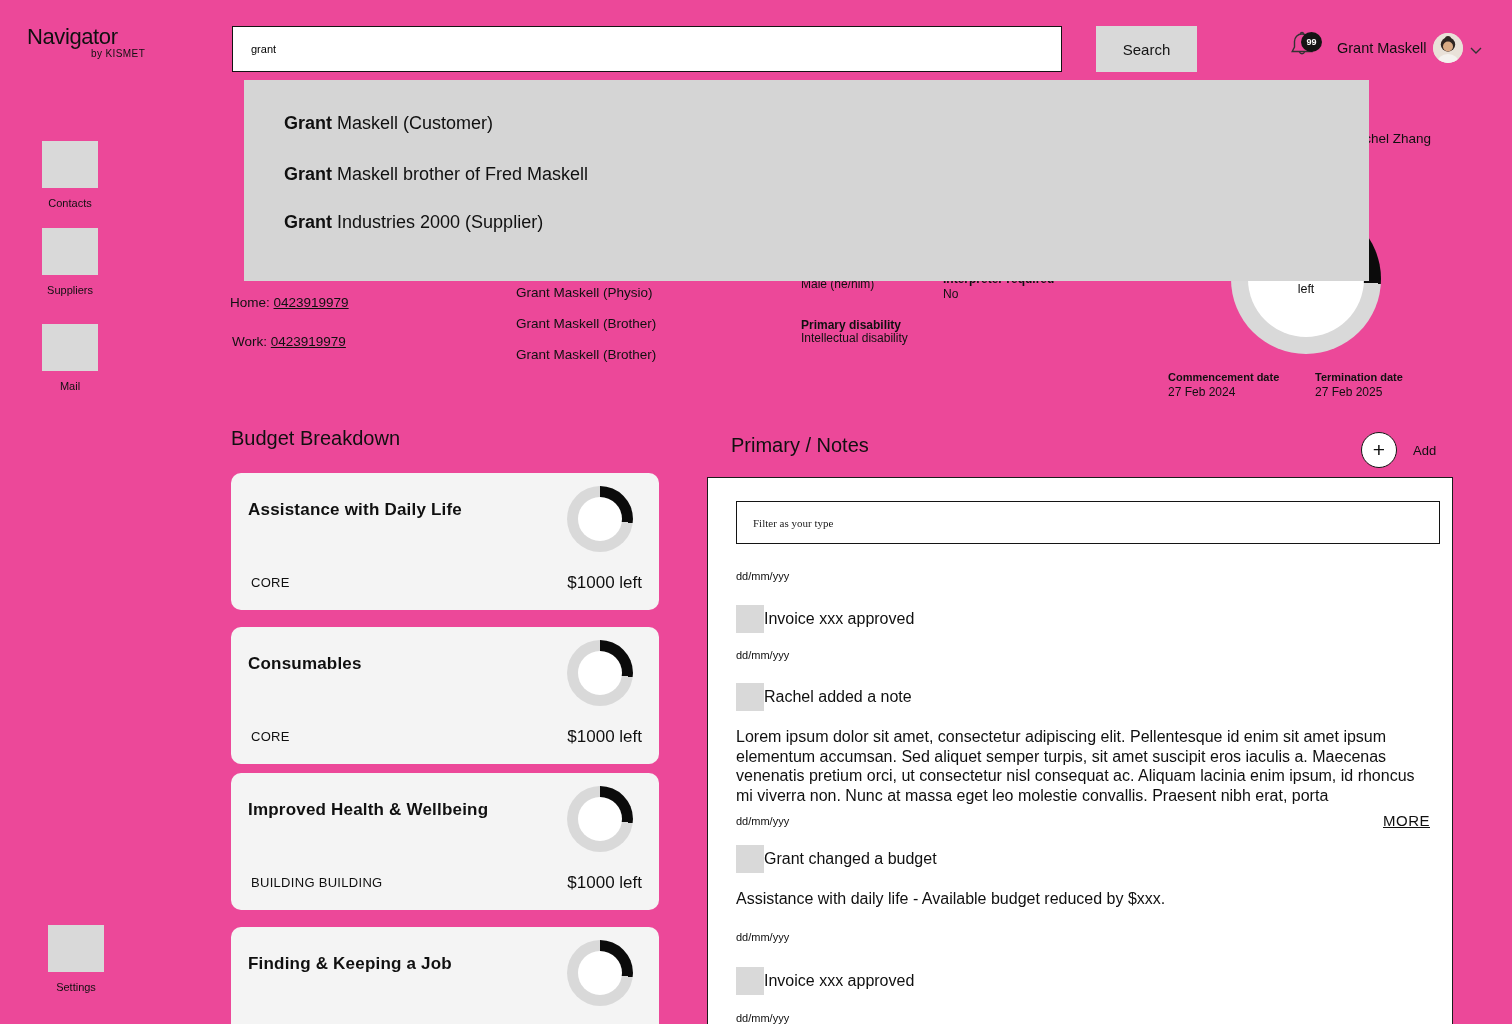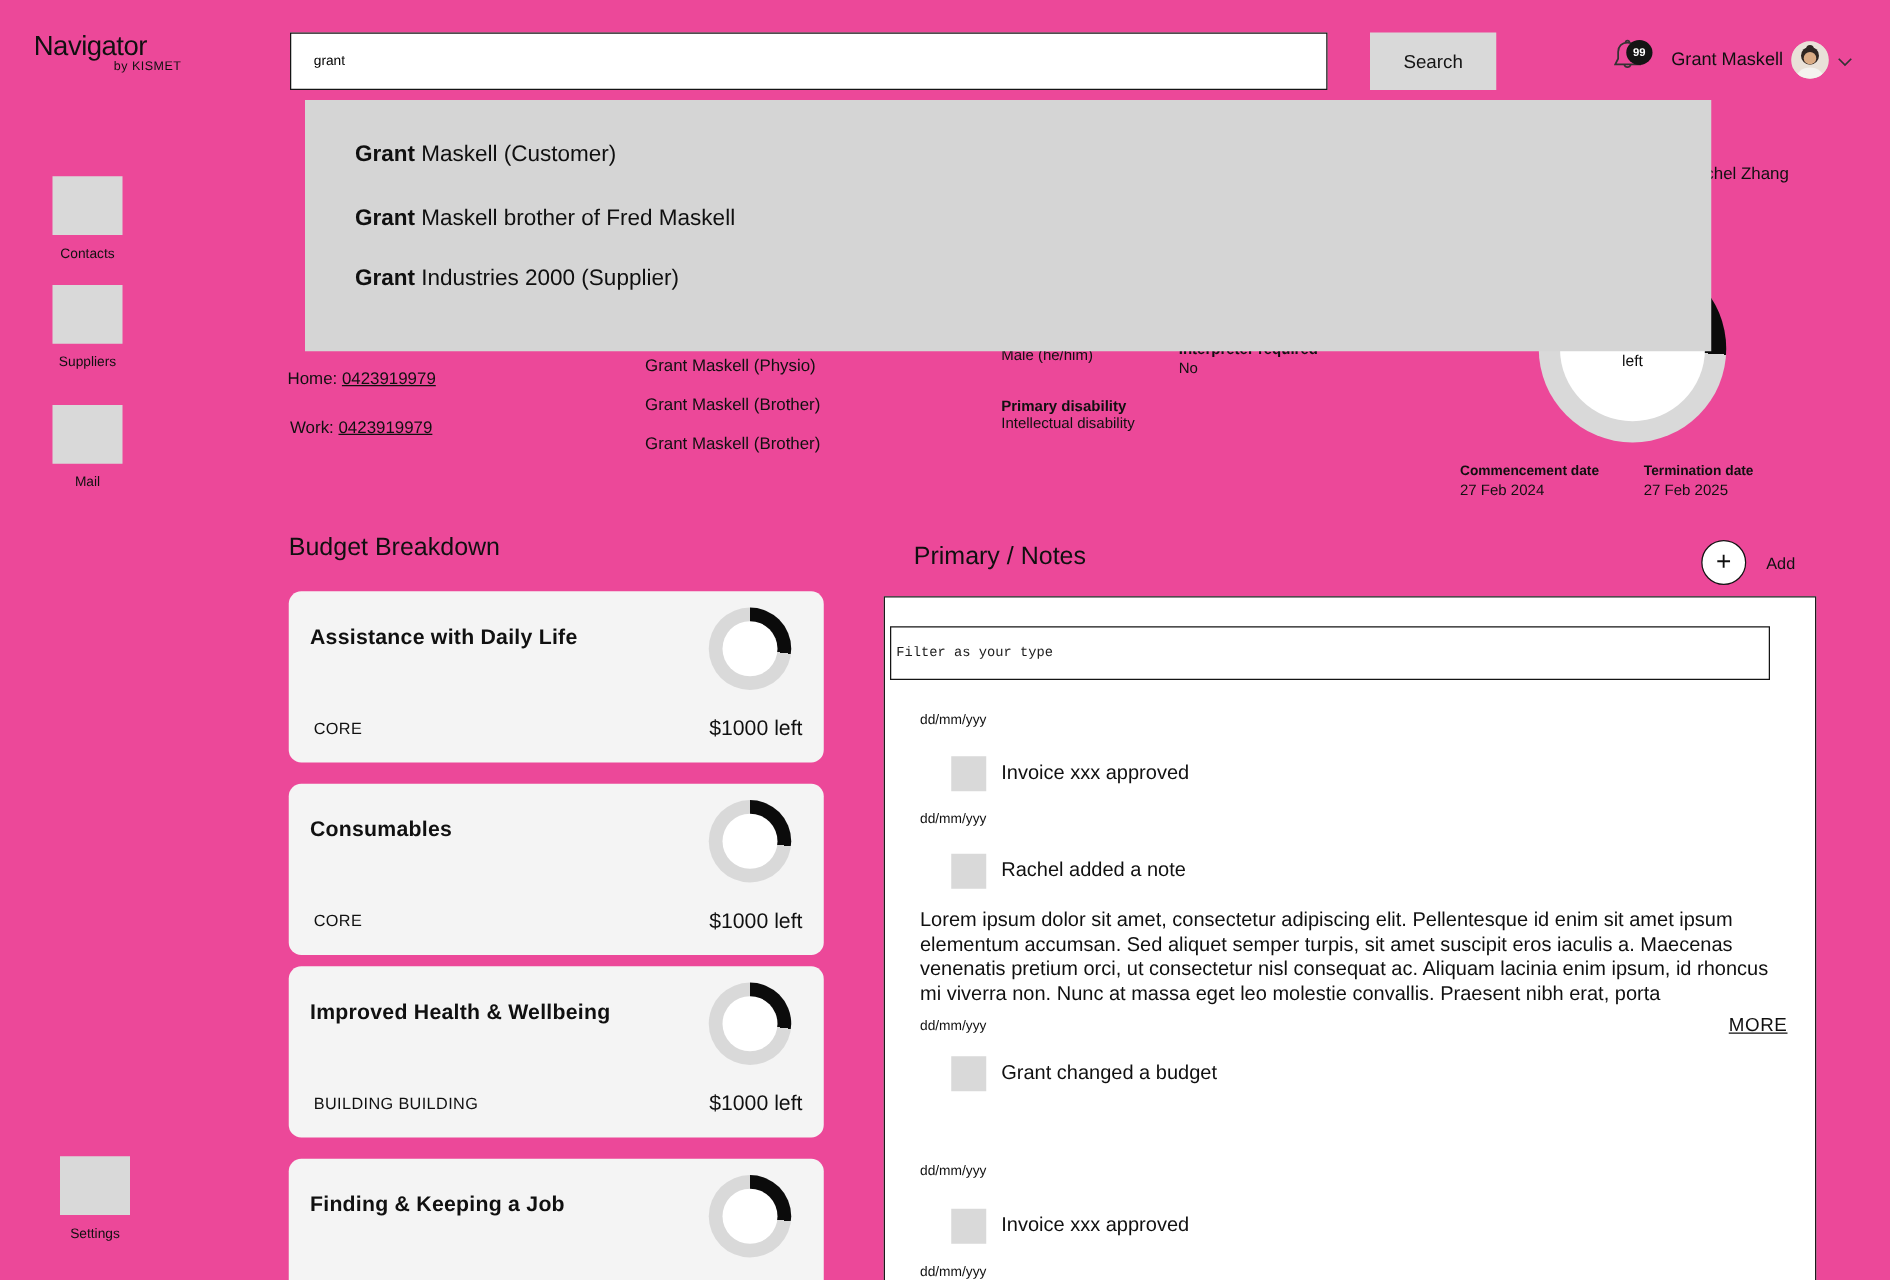--- a/index.html
+++ b/index.html
@@ -46,24 +46,24 @@
   .card-donut .hole { inset:11px; }
   .card-cat { position:absolute; left:20px; bottom:20px; font-size:13px; letter-spacing:0.3px; }
   .card-left { position:absolute; right:17px; bottom:17px; font-size:17px; }
 
   
   .hist-title { left:731px; top:434px; font-size:20px; }
   .add-circle { left:1361px; top:432px; width:36px; height:36px; border:1.6px solid #141414; border-radius:50%; display:flex; align-items:center; justify-content:center; font-size:21px; cursor:pointer; background:#fff; }
   .add-label { left:1413px; top:443px; font-size:13px; cursor:pointer; }
   .panel { left:707px; top:477px; width:746px; height:570px; border:1px solid #1c1c1c; background:#fff; }
   .panel .abs { position:absolute; }
-  .filter-input { left:4px; top:23px; width:704px; height:43px; border:1px solid #141414; font-family:Liberation Mono, monospace; font-size:11px; padding:0 4px; outline:none; }
+  .filter-input { left:28px; top:23px; width:704px; height:43px; border:1px solid #141414; font-family:Liberation Serif, serif; font-size:11px; padding:0 16px; outline:none; }
   .filter-input::placeholder { color:#1c1c1c; opacity:1; }
   .h-date { left:28px; font-size:11px; }
-  .h-row { left:28px; display:flex; align-items:center; gap:12px;margin-left:25px; }
+  .h-row { left:28px; display:flex; align-items:center; gap:0; }
   .h-icon { width:28px; height:28px; background:#d9d9d9; }
   .h-title { font-size:16px; }
   .h-body { left:28px; width:698px; font-size:16px; line-height:19.5px; }
   .more-link { right:22px; top:334px; font-size:15px; text-decoration:underline; letter-spacing:0.5px; cursor:pointer; }
 
   
   .dropdown { left:244px; top:80px; width:1125px; height:201px; background:#d5d5d5; z-index:20; }
   .dd-item { position:absolute; left:40px; font-size:18px; cursor:pointer; white-space:pre; }
 </style>
 </head>
@@ -207,20 +207,21 @@
       <div class="h-title">Rachel added a note</div>
     </div>
     <div class="abs h-body" style="top:249px;">Lorem ipsum dolor sit amet, consectetur adipiscing elit. Pellentesque id enim sit amet ipsum elementum accumsan. Sed aliquet semper turpis, sit amet suscipit eros iaculis a. Maecenas venenatis pretium orci, ut consectetur nisl consequat ac. Aliquam lacinia enim ipsum, id rhoncus mi viverra non. Nunc at massa eget leo molestie convallis. Praesent nibh erat, porta</div>
     <div class="abs more-link">MORE</div>
 
     <div class="abs h-date" style="top:337px;">dd/mm/yyy</div>
     <div class="abs h-row" style="top:367px;">
       <div class="h-icon"></div>
       <div class="h-title">Grant changed a budget</div>
     </div>
+    <div class="abs h-body" style="top:411px;">Assistance with daily life - Available budget reduced by $xxx.</div>
 
     <div class="abs h-date" style="top:453px;">dd/mm/yyy</div>
     <div class="abs h-row" style="top:489px;">
       <div class="h-icon"></div>
       <div class="h-title">Invoice xxx approved</div>
     </div>
 
     <div class="abs h-date" style="top:534px;">dd/mm/yyy</div>
   </div>
 

